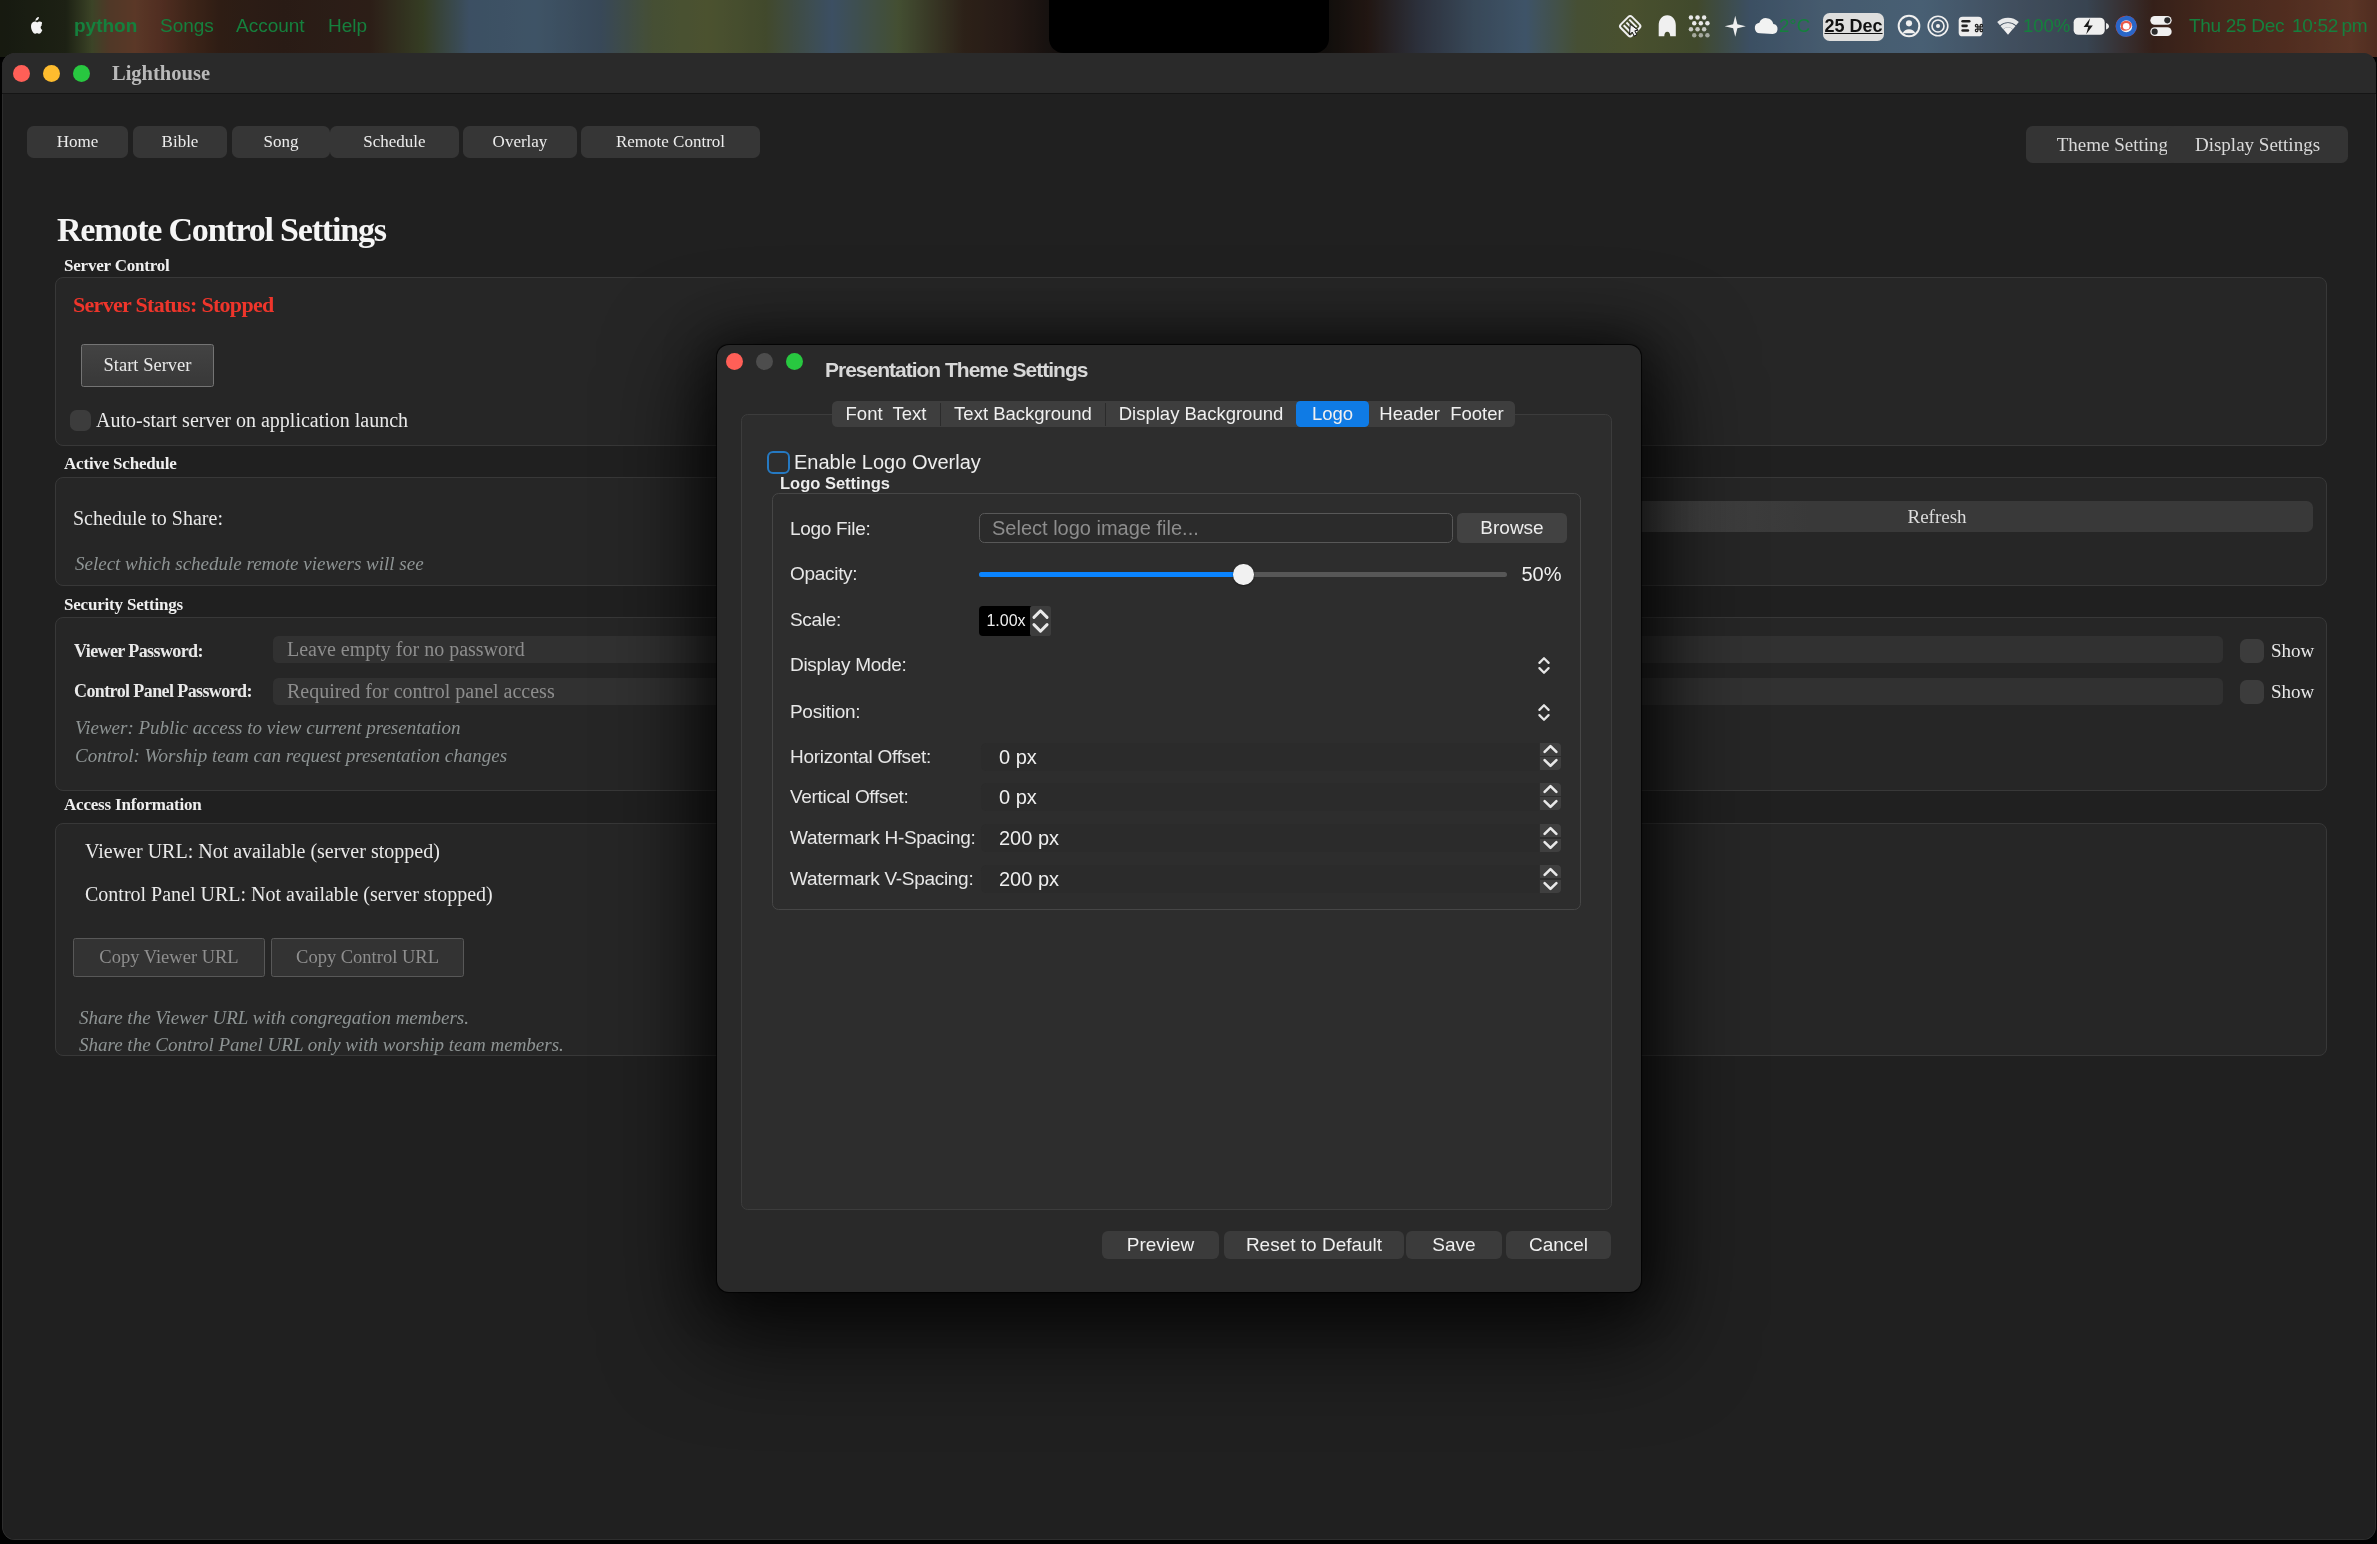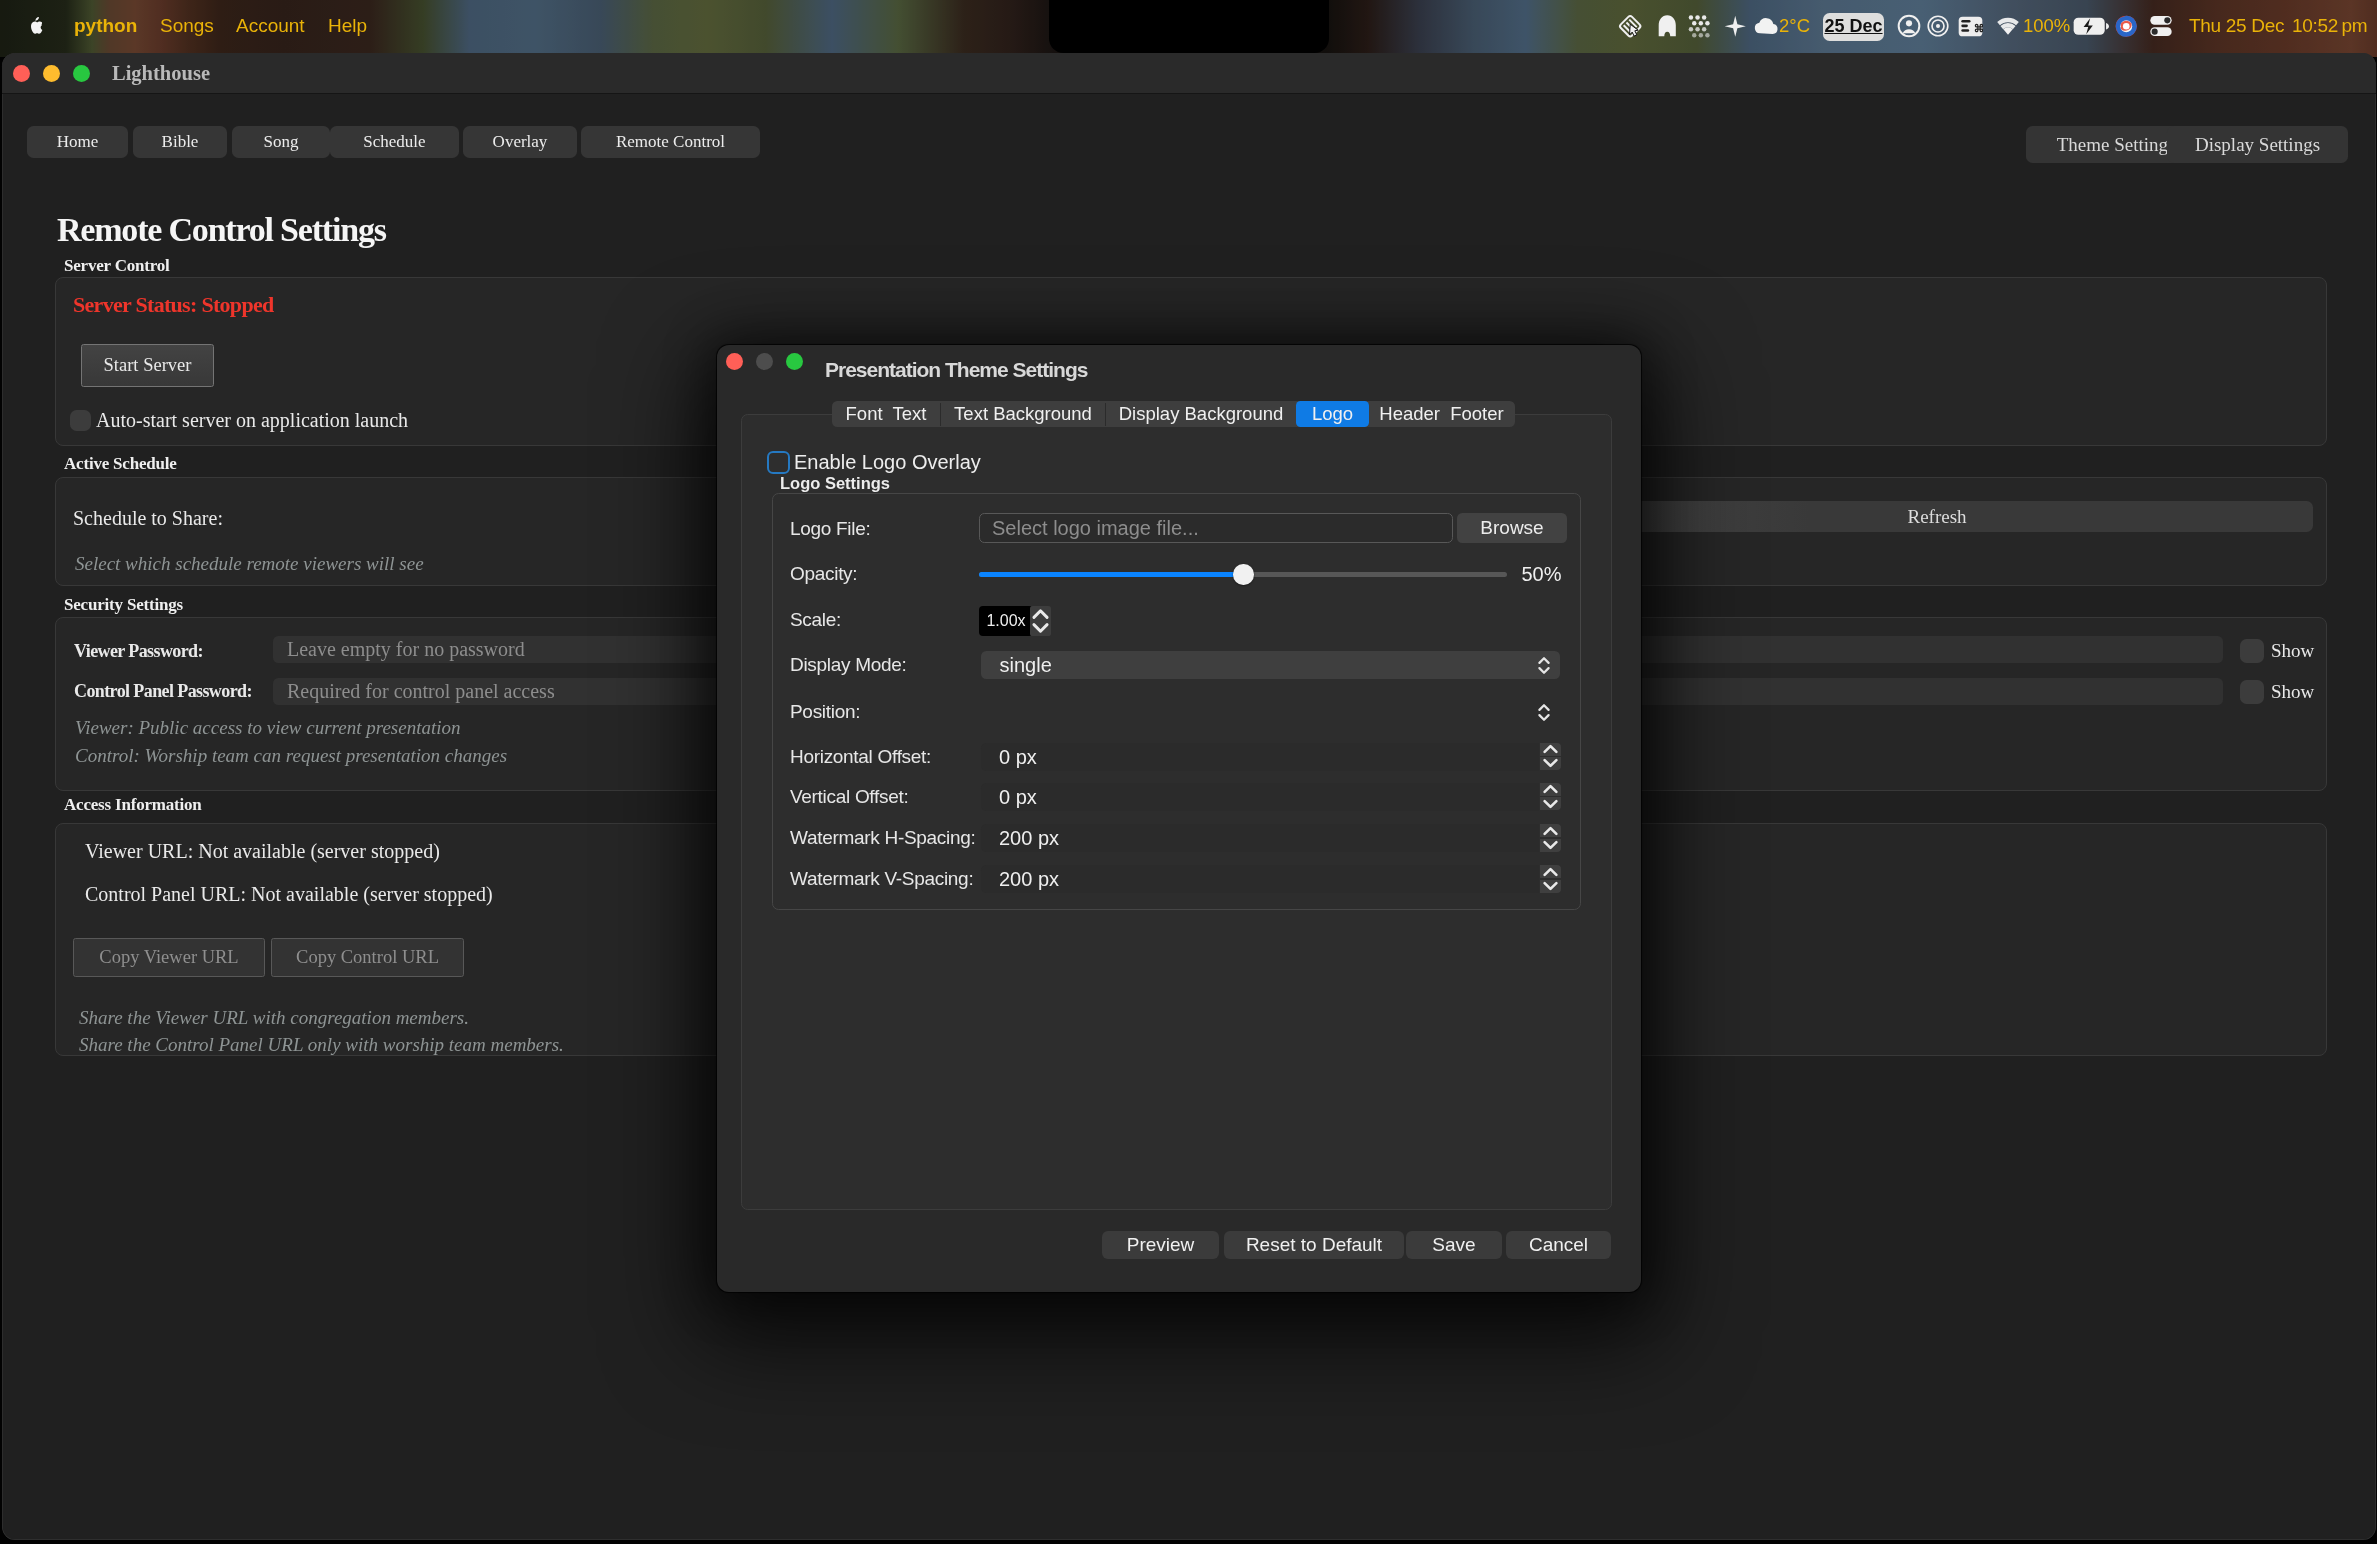--- a/index.html
+++ b/index.html
@@ -12,21 +12,21 @@
     background:linear-gradient(to right,
       #1c2013 0px,#242a18 66px,#4f5a32 92px,#6b4a33 109px,#7a4a33 135px,#6b3b2a 162px,
       #53301f 188px,#3c2418 221px,#35221a 284px,#3a261d 370px,#46512e 423px,#4f6a85 469px,
       #537089 535px,#4a6076 601px,#5d6a44 654px,#656e3e 707px,#57623a 766px,#4f6a85 832px,
       #5a6a42 898px,#3a2a1e 964px,#30201a 1010px,#181210 1057px,#14100d 1327px,#2a1b15 1367px,
       #3a4050 1420px,#4a6076 1473px,#53708c 1526px,#5d6a44 1578px,#616b3c 1631px,#56623a 1697px,
       #4f6a85 1750px,#5d7a95 1823px,#60809c 1922px,#55677c 2021px,#4a5a6c 2087px,#46291f 2153px,
       #5e3424 2219px,#6b3a28 2285px,#7a4631 2351px,#6b3a28 2377px);}
   #wallshade{left:0;top:0;width:2377px;height:57px;background:rgba(10,10,10,0.28);}
   #notch{left:1049px;top:0;width:280px;height:53px;background:#000;border-radius:0 0 14.5px 14.5px;}
-  .mtxt{color:#eab308;font-size:19px;top:0;height:52px;display:flex;align-items:center;}
+  .mtxt{color:#15803d;font-size:19px;top:0;height:52px;display:flex;align-items:center;}
   .micon{top:0;height:52px;display:flex;align-items:center;}
   
   #win{left:2px;top:53px;width:2374px;height:1487px;background:#202020;border-radius:13.2px;
        box-shadow:0 0 0 0.7px rgba(90,90,90,0.35) inset;font-family:Liberation Serif, serif;}
   #titlebar{left:0;top:0;width:2374px;height:40px;background:#2a2a2a;border-radius:13.2px 13.2px 0 0;
        border-bottom:0.7px solid #151515;}
   .tl{width:17px;height:17px;border-radius:50%;top:12px;}
   #wtitle{left:110px;top:0;height:40px;display:flex;align-items:center;color:#b9b9b9;
        font-size:20.5px;font-weight:700;}
   .tab{top:73px;height:32px;background:#363636;border-radius:6.6px;color:#ececec;font-size:17px;}
@@ -271,21 +271,20 @@
     <div class="abs" style="left:798px;top:219px;width:53px;height:20px;display:flex;align-items:center;justify-content:center;color:#efefef;font-size:20px;">50%</div>
     <div class="abs dlbl" style="top:265px;height:20px;">Scale:</div>
     <div class="abs flex" style="left:262px;top:261px;width:54px;height:30px;background:#000000;border-radius:4px;color:#efefef;font-size:16px;">1.00x</div>
     <div class="abs" style="left:313px;top:261px;width:21px;height:30px;background:#3d3d3d;border-radius:2.6px;">
       <svg width="21" height="30" viewBox="0 0 32 45" fill="none" stroke="#e9e9e9" stroke-width="4.5" stroke-linecap="round" stroke-linejoin="round">
           <path d="M6 17 L16 7 L26 17"></path>
           <path d="M6 28 L16 38 L26 28"></path>
         </svg>
     </div>
     <div class="abs dlbl" style="top:310px;height:20px;">Display Mode:</div>
-    <div class="abs drop" style="top:306px;height:28px;">single</div>
     <div class="abs" style="left:819px;top:310px;">
       <svg width="16" height="21" viewBox="0 0 24 32" fill="none" stroke="#e6e6e6" stroke-width="3.4" stroke-linecap="round" stroke-linejoin="round">
           <path d="M5 12 L12 5 L19 12"></path>
           <path d="M5 20 L12 27 L19 20"></path>
         </svg>
     </div>
     <div class="abs dlbl" style="top:357px;height:20px;">Position:</div>
     <div class="abs" style="left:819px;top:357px;">
       <svg width="16" height="21" viewBox="0 0 24 32" fill="none" stroke="#e6e6e6" stroke-width="3.4" stroke-linecap="round" stroke-linejoin="round">
           <path d="M5 12 L12 5 L19 12"></path>

